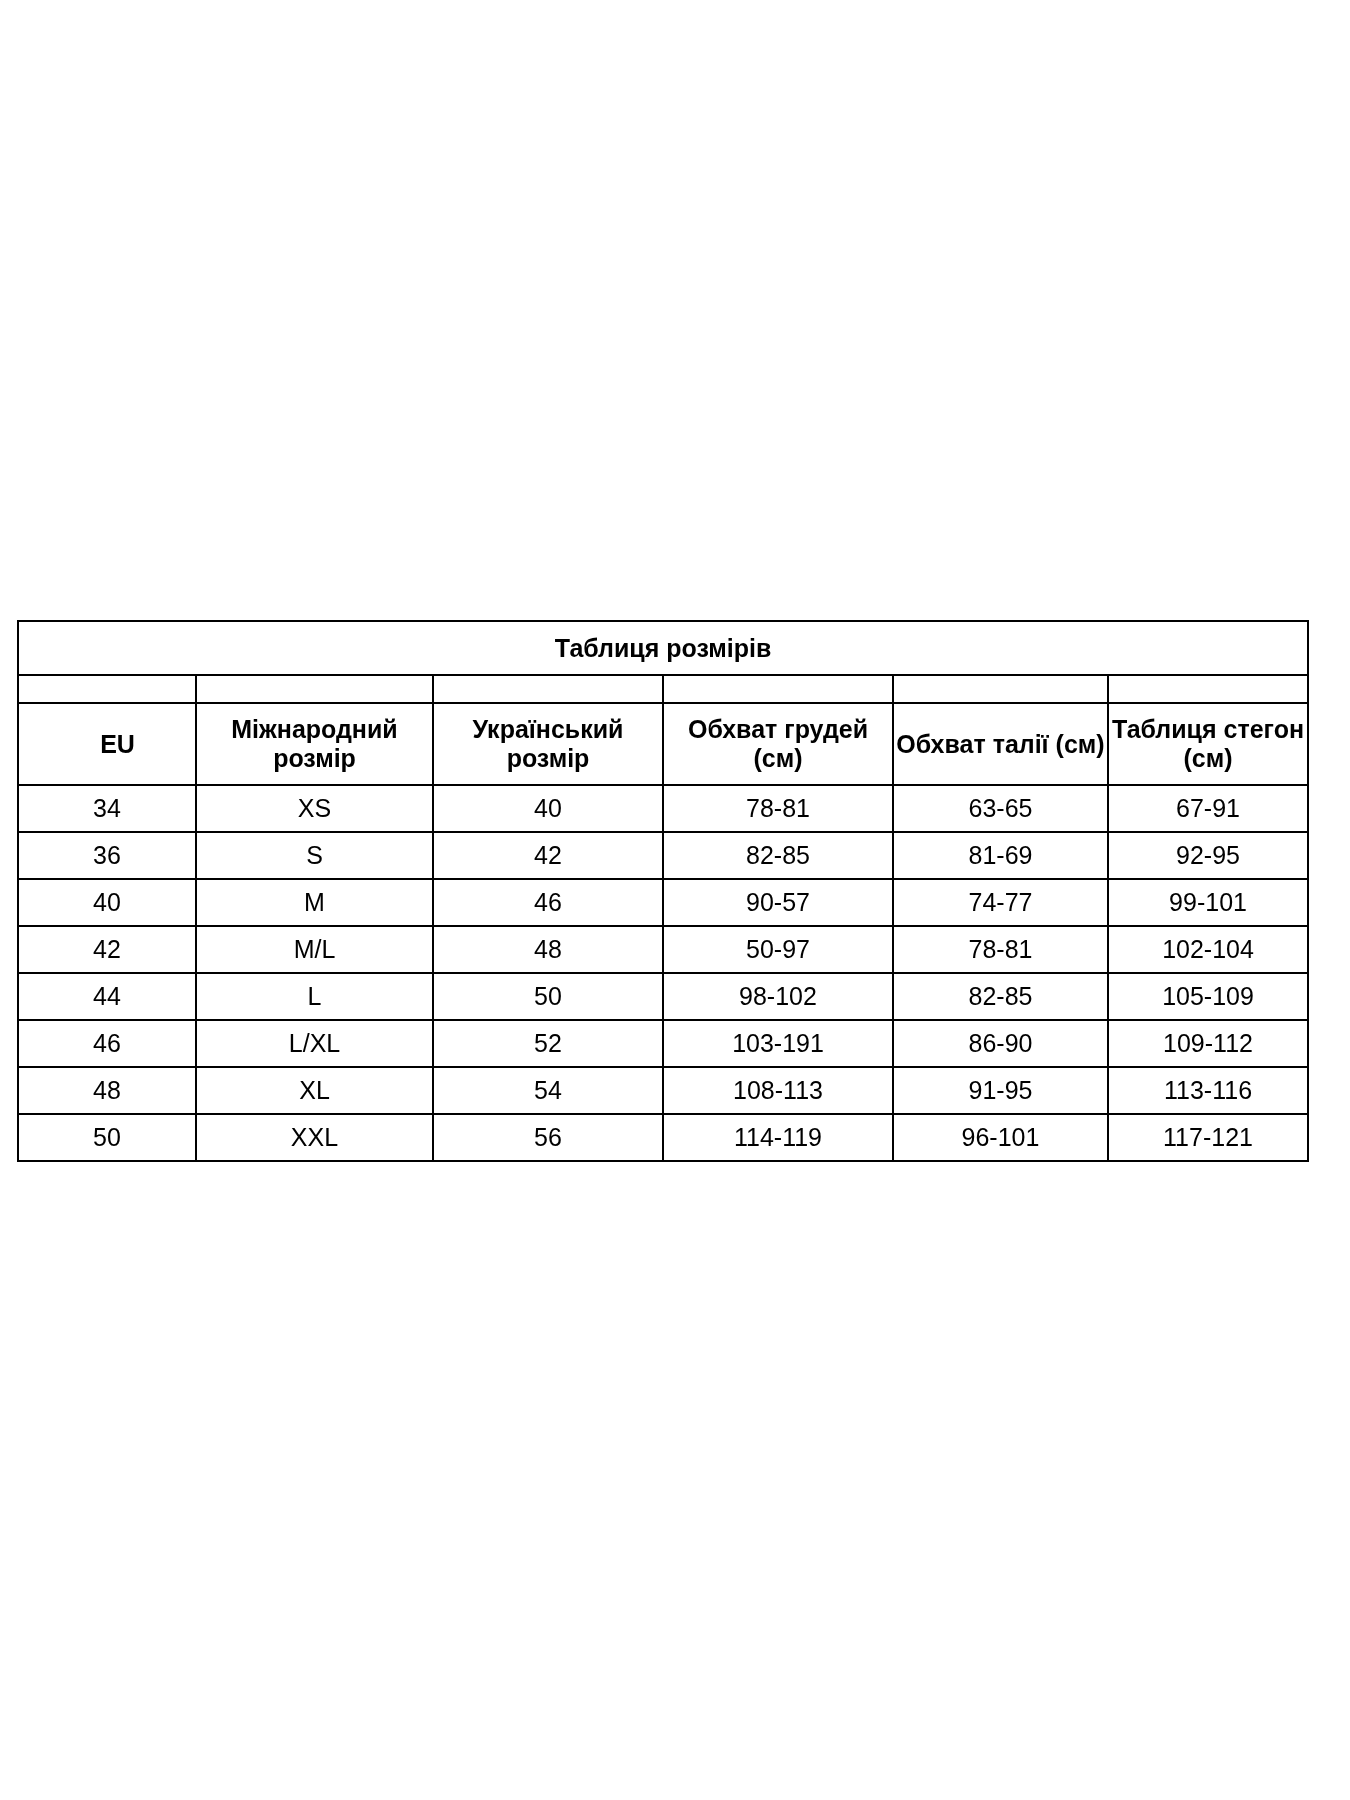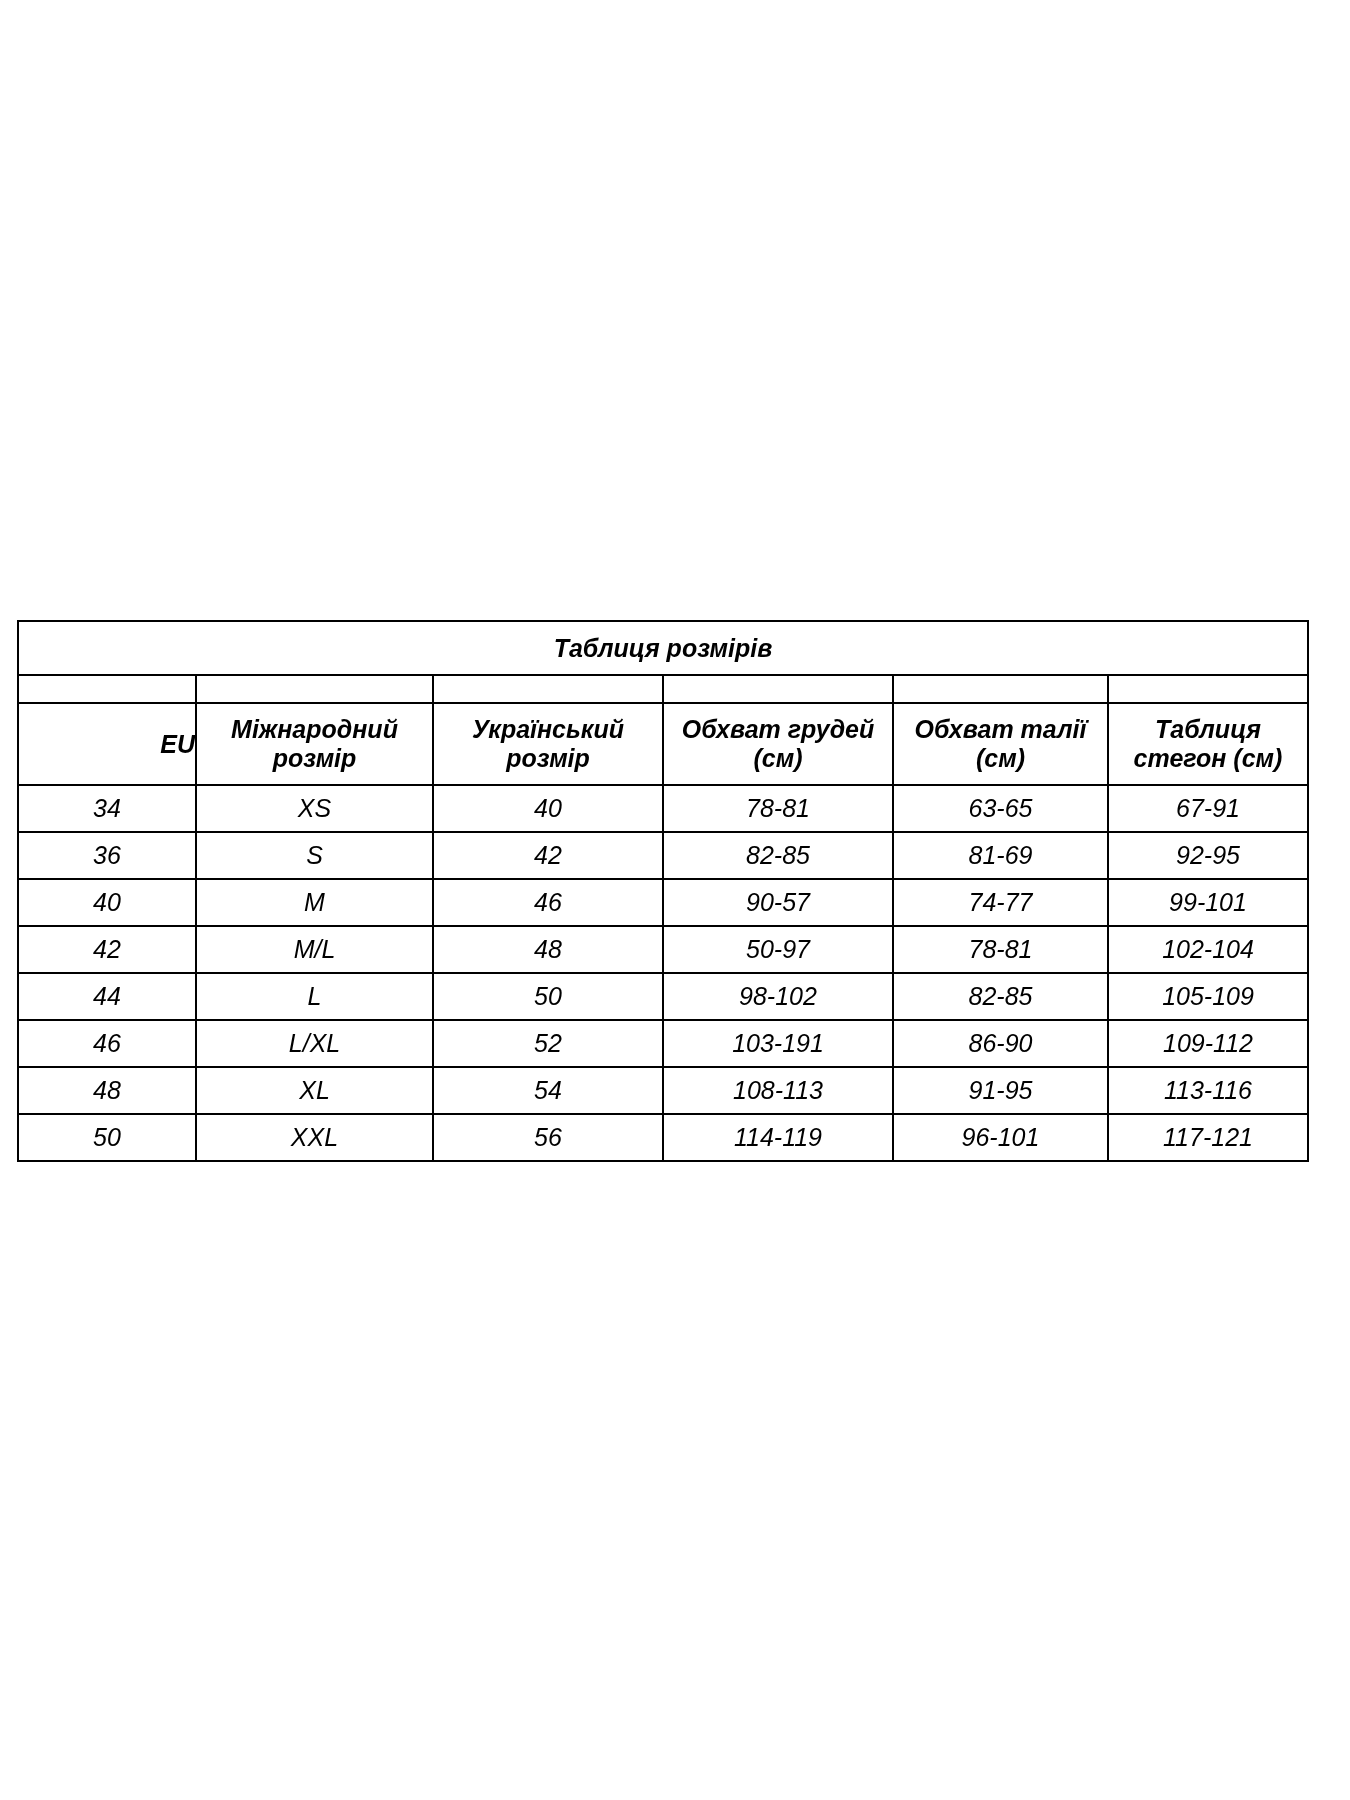--- a/index.html
+++ b/index.html
@@ -25,21 +25,20 @@
   .table-wrap {
     position: absolute;
     left: 17px;
     top: 620px;
     width: 1290px;
   }
   table.size-table {
     border-collapse: collapse;
     width: 1290px;
     table-layout: fixed;
-    font-style: italic;
   }
   table.size-table td,
   table.size-table th {
     border: 2px solid #000000;
     padding: 0;
     vertical-align: middle;
     font-size: 25px;
     line-height: 1.15;
   }
   .title-row td {
@@ -66,21 +65,21 @@
   }
   .head-row th {
     font-weight: bold;
     text-align: center;
     height: 80px;
     padding: 4px 8px;
     font-size: 26px;
     border-top: 2px solid #000000;
   }
   .head-row th.first-col {
-    text-align: right;
+    text-align: center;
     padding-left: 21px;
   }
   tbody td {
     height: 45px;
     padding: 2px 10px;
     text-align: center;
     font-size: 26px;
   }
   .col-eu { width: 178px; }
   .col-intl { width: 237px; }

